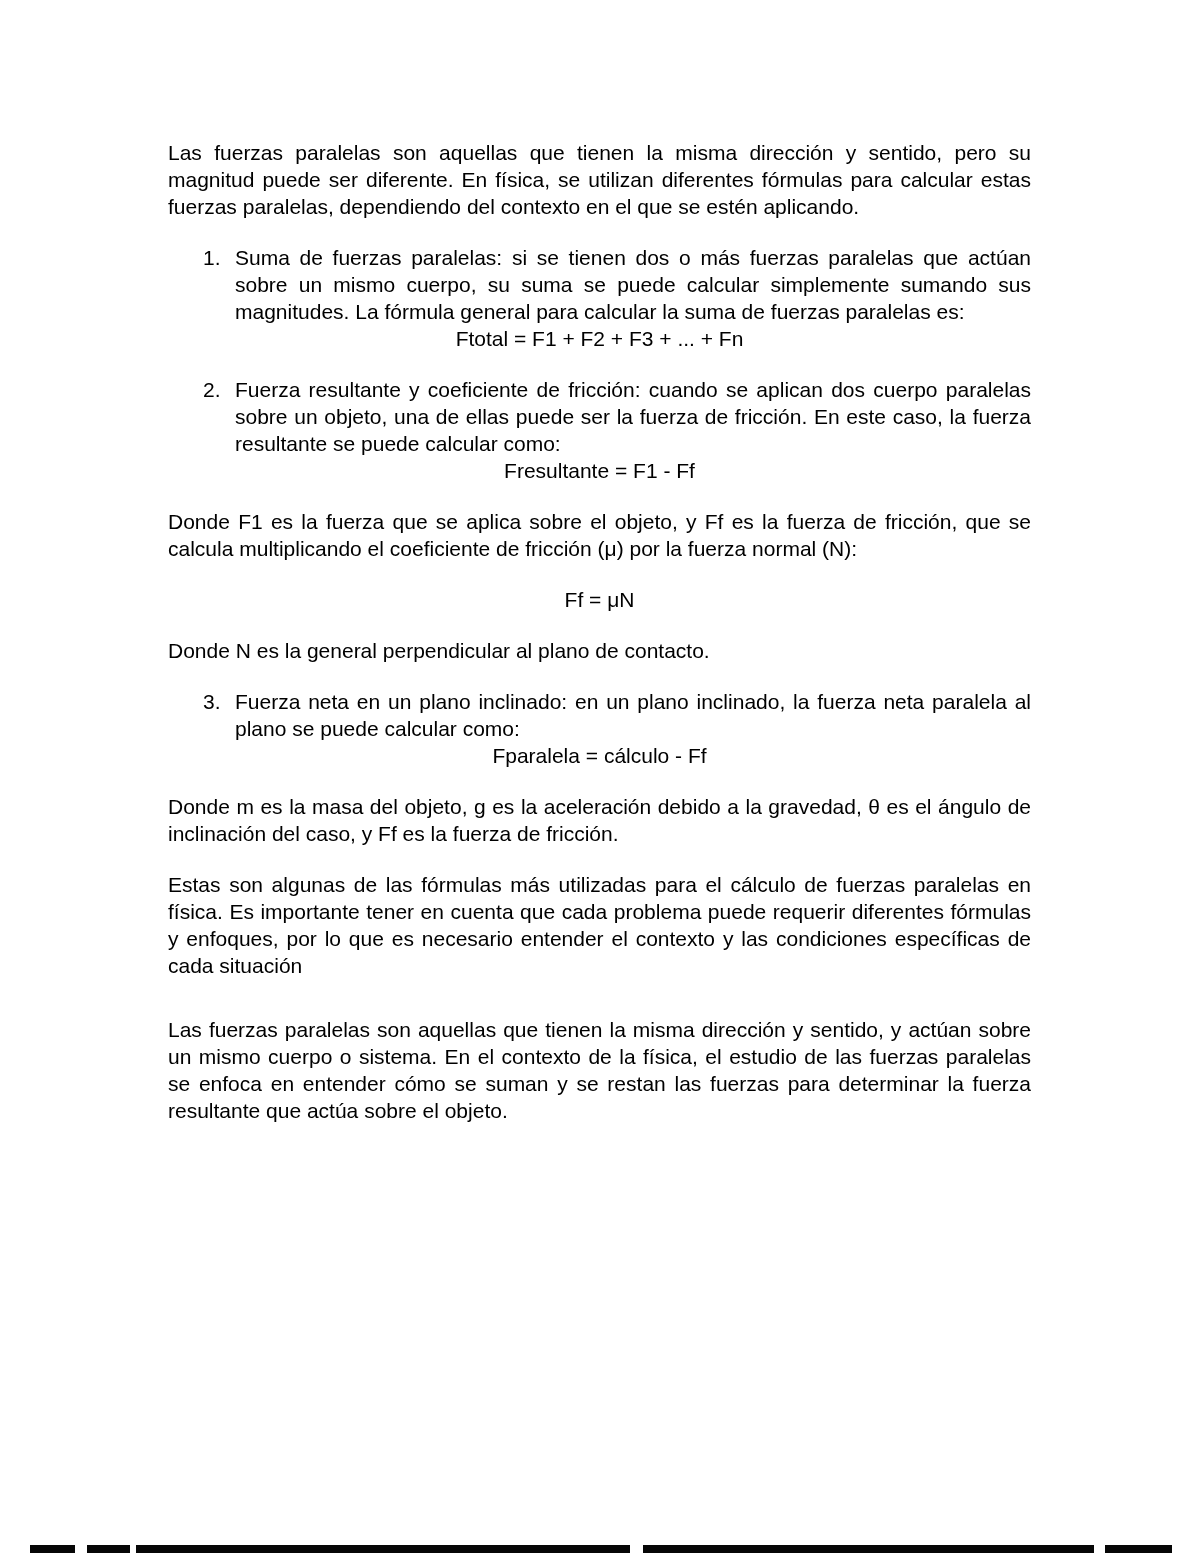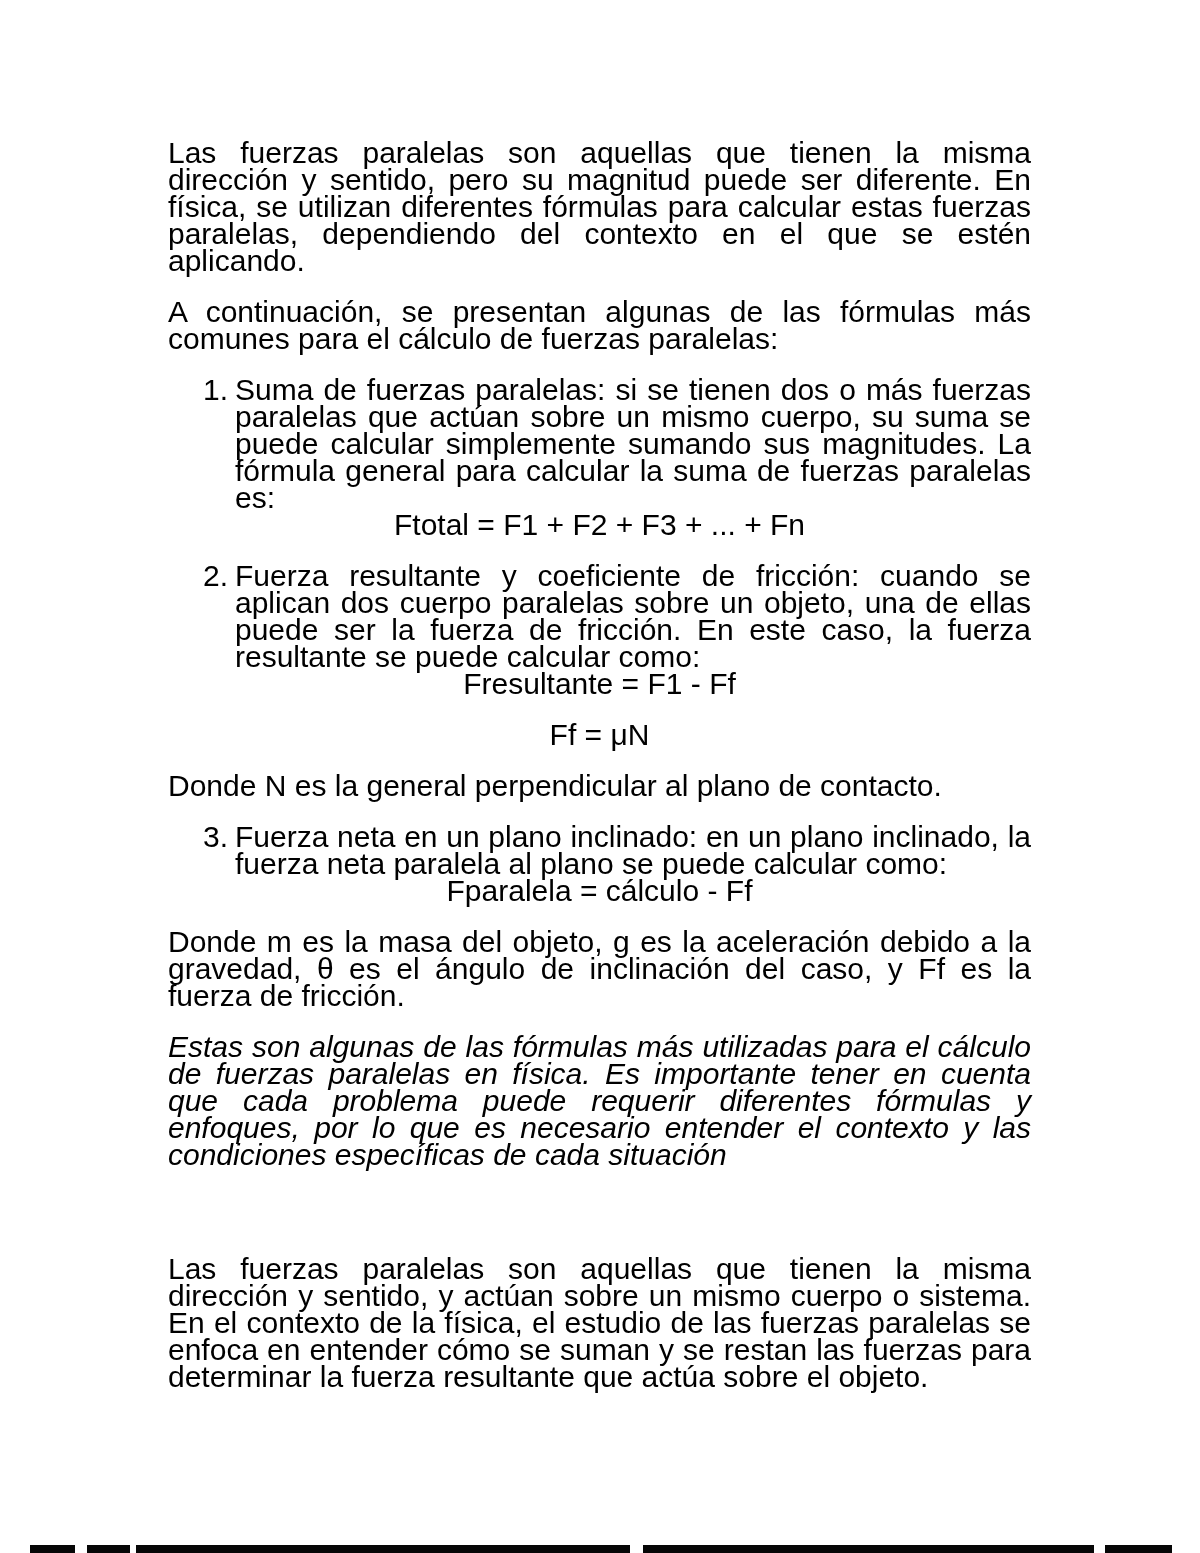--- a/index.html
+++ b/index.html
@@ -9,29 +9,29 @@
     height: 1553px;
     background: #ffffff;
     overflow: hidden;
     font-family: "Liberation Sans", sans-serif;
   }
   .doc {
     position: absolute;
     left: 168px;
     top: 139px;
     width: 863px;
-    font-size: 30px;
+    font-size: 21px;
     line-height: 27px;
     color: #000000;
   }
   .para {
     margin: 0 0 24px 0;
     text-align: justify;
   }
-  .para.gap-large { margin-bottom: 87px; font-style: italic; }
+  .para.gap-large { margin-bottom: 37px; }
   .para.last { margin-bottom: 0; }
   .formula {
     margin: 0 0 24px 0;
     text-align: center;
   }
   .list-item {
     position: relative;
     margin: 0;
     padding-left: 67px;
     text-align: justify;
@@ -61,37 +61,37 @@
   }
 </style>
 </head>
 <body>
 
 <div class="page">
   <div class="doc">
 
     <p class="para">Las fuerzas paralelas son aquellas que tienen la misma dirección y sentido, pero su magnitud puede ser diferente. En física, se utilizan diferentes fórmulas para calcular estas fuerzas paralelas, dependiendo del contexto en el que se estén aplicando.</p>
 
-    <p class="para">A continuación, se presentan algunas de las fórmulas más comunes para el cálculo de fuerzas paralelas:</p>
 
     <div class="list-item">
       <span class="list-number">1.</span>
       <span>Suma de fuerzas paralelas: si se tienen dos o más fuerzas paralelas que actúan sobre un mismo cuerpo, su suma se puede calcular simplemente sumando sus magnitudes. La fórmula general para calcular la suma de fuerzas paralelas es:</span>
     </div>
 
     <p class="formula">Ftotal = F1 + F2 + F3 + ... + Fn</p>
 
 
     <div class="list-item">
       <span class="list-number">2.</span>
       <span>Fuerza resultante y coeficiente de fricción: cuando se aplican dos cuerpo paralelas sobre un objeto, una de ellas puede ser la fuerza de fricción. En este caso, la fuerza resultante se puede calcular como:</span>
     </div>
 
     <p class="formula">Fresultante = F1 - Ff</p>
 
+    <p class="para">Donde F1 es la fuerza que se aplica sobre el objeto, y Ff es la fuerza de fricción, que se calcula multiplicando el coeficiente de fricción (μ) por la fuerza normal (N):</p>
 
     <p class="formula">Ff = μN</p>
 
     <p class="para">Donde N es la general perpendicular al plano de contacto.</p>
 
     <div class="list-item">
       <span class="list-number">3.</span>
       <span>Fuerza neta en un plano inclinado: en un plano inclinado, la fuerza neta paralela al plano se puede calcular como:</span>
     </div>
 

